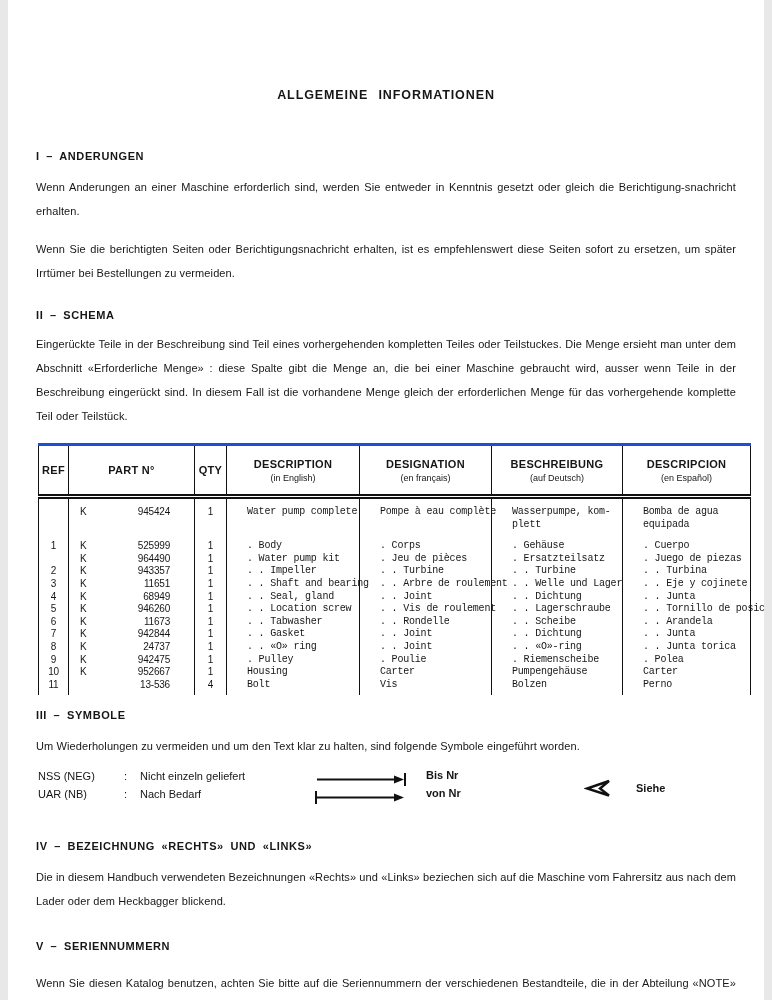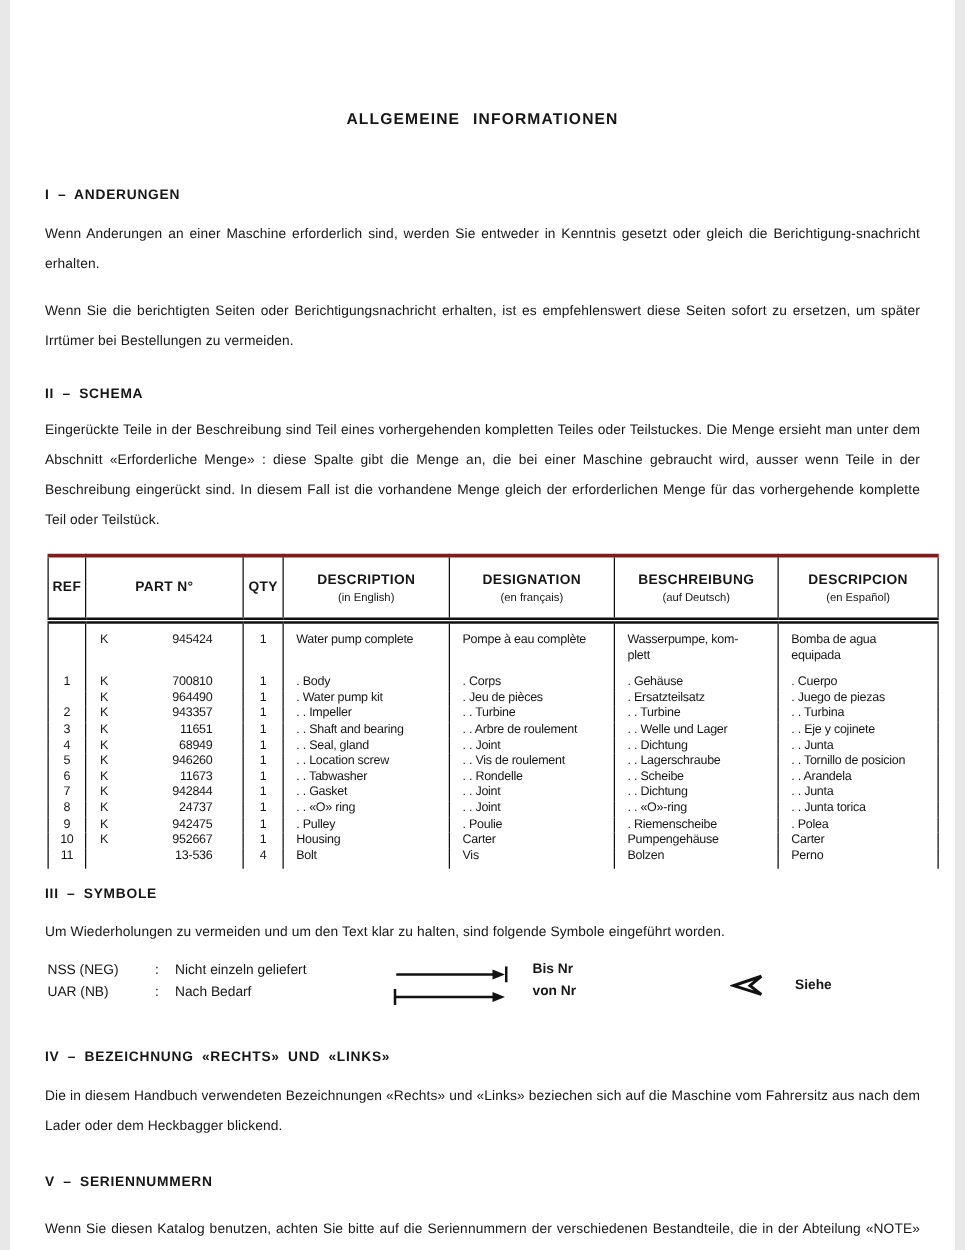--- a/index.html
+++ b/index.html
@@ -22,39 +22,39 @@
   }
   #h1 { margin-top:48px; }
   #p1a { margin-top:13px; }
   #p1b { margin-top:14px; }
   #h2 { margin-top:24px; }
   #p2 { margin-top:11px; }
 
   
   .parts-table-wrap { margin:15px 0 0 2px; }
   table.parts { border-collapse:collapse; table-layout:fixed; width:712px;
-    border-top:3px solid #7f1d1d; }
+    border-top:3px solid #1d4ed8; }
   table.parts th {
     border-left:1.5px solid #111; border-right:1.5px solid #111;
     border-bottom:5px double #111;
     height:52px; vertical-align:middle; text-align:center;
     font-size:11px; letter-spacing:.3px; padding:2px 1px;
   }
   table.parts th .th-sub { font-weight:normal; font-size:9px; margin-top:3px; letter-spacing:0; }
   table.parts td {
     border-left:1.5px solid #111; border-right:1.5px solid #111;
     font-size:10px; line-height:12.6px; vertical-align:top;
     white-space:pre; letter-spacing:-.2px; overflow:visible;
   }
   table.parts tr.first-row td { padding-top:7px; padding-bottom:9px; }
   table.parts tr.last-row td { padding-bottom:4px; }
   td.c-ref { text-align:center; }
   td.c-part .part-inner { display:flex; justify-content:space-between; padding:0 24px 0 11px; }
   td.c-qty { text-align:center; }
-  td.c-txt { padding-left:10px; }
+  td.c-txt { padding-left:20px;font-family:Liberation Mono, monospace; }
 
   
   .legend { position:relative; height:46px; margin-top:12px; font-size:11px; }
   .legend .lg { position:absolute; white-space:nowrap; }
   .abbr1 { left:2px; top:0; }   .abbr2 { left:2px; top:18px; }
   .col1  { left:88px; top:0; }  .col2  { left:88px; top:18px; }
   .mean1 { left:104px; top:0; } .mean2 { left:104px; top:18px; }
   .arr1  { left:280px; top:3px; } .arr2 { left:278px; top:21px; }
   .nr1   { left:390px; top:-1px; font-weight:bold; } .nr2 { left:390px; top:17px; font-weight:bold; }
   .siehe-wrap { left:548px; top:8px; display:flex; align-items:center; gap:25px; }
@@ -129,21 +129,21 @@
               <td class="c-qty">1</td>
               <td class="c-txt">Water pump complete</td>
               <td class="c-txt">Pompe à eau complète</td>
               <td class="c-txt">Wasserpumpe, kom-
 plett</td>
               <td class="c-txt">Bomba de agua
 equipada</td>
             </tr>
             <tr>
               <td class="c-ref">1</td>
-              <td class="c-part"><div class="part-inner"><span>K</span><span>700810</span></div></td>
+              <td class="c-part"><div class="part-inner"><span>K</span><span>525999</span></div></td>
               <td class="c-qty">1</td>
               <td class="c-txt">. Body</td>
               <td class="c-txt">. Corps</td>
               <td class="c-txt">. Gehäuse</td>
               <td class="c-txt">. Cuerpo</td>
             </tr>
             <tr>
               <td class="c-ref"></td>
               <td class="c-part"><div class="part-inner"><span>K</span><span>964490</span></div></td>
               <td class="c-qty">1</td>

